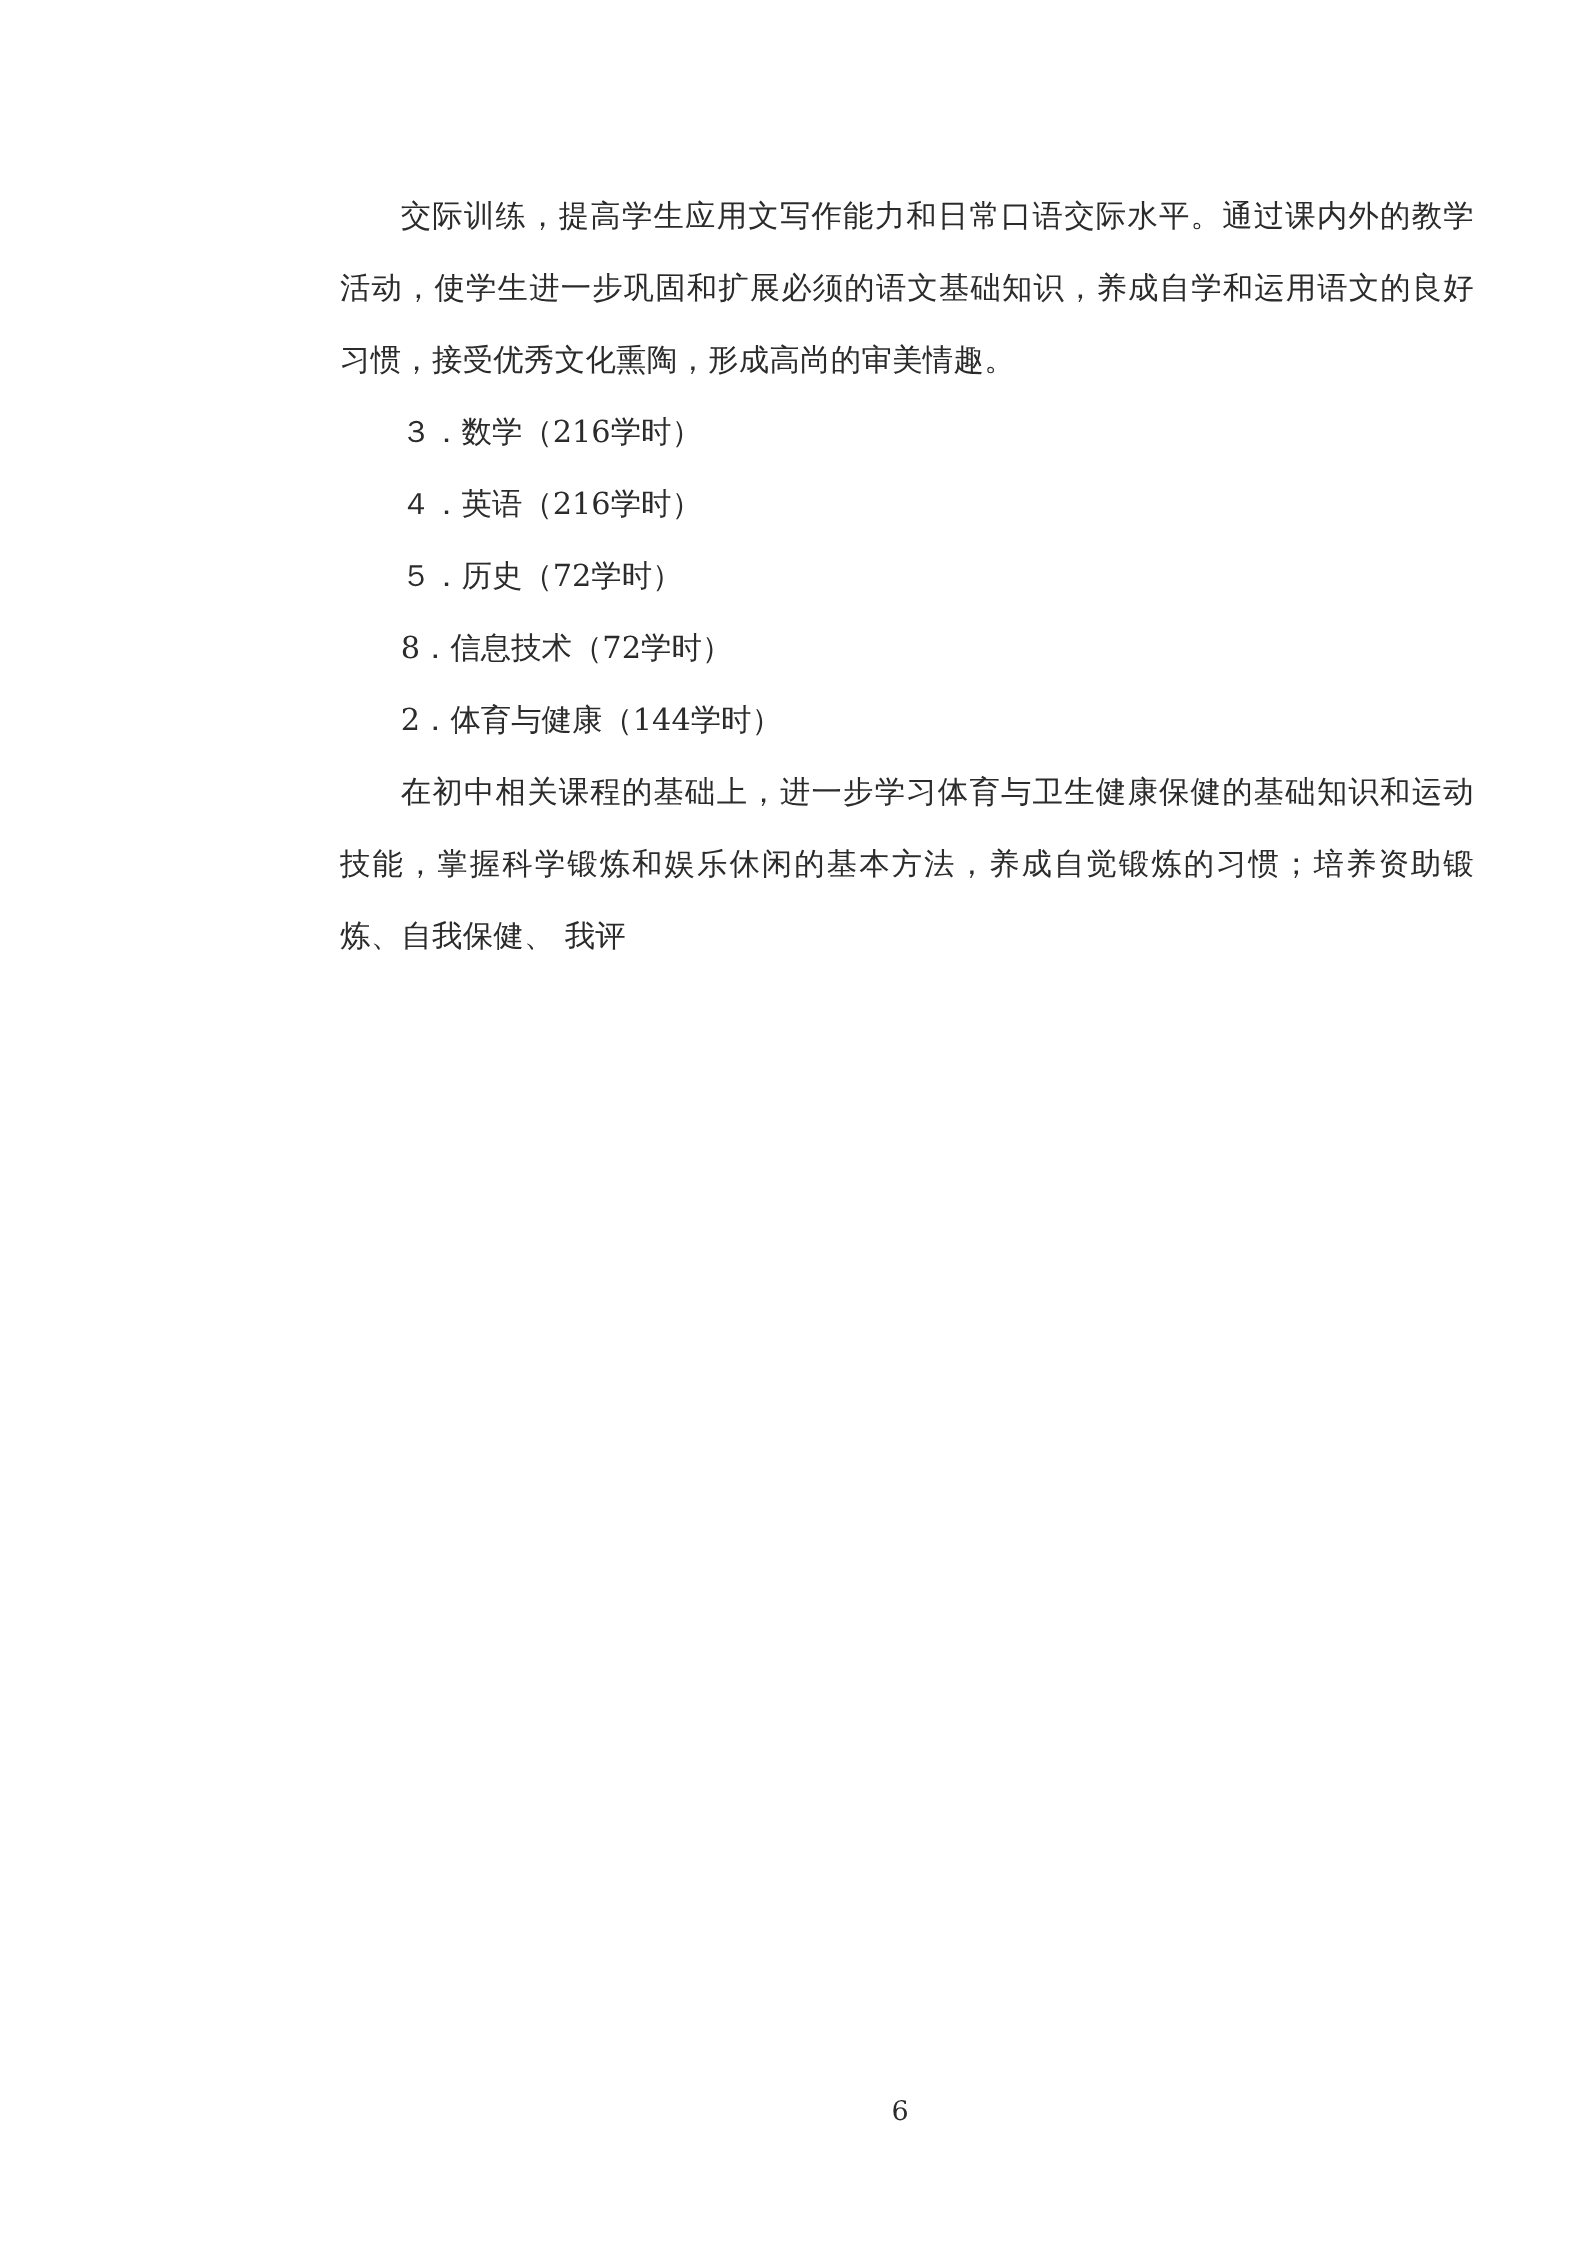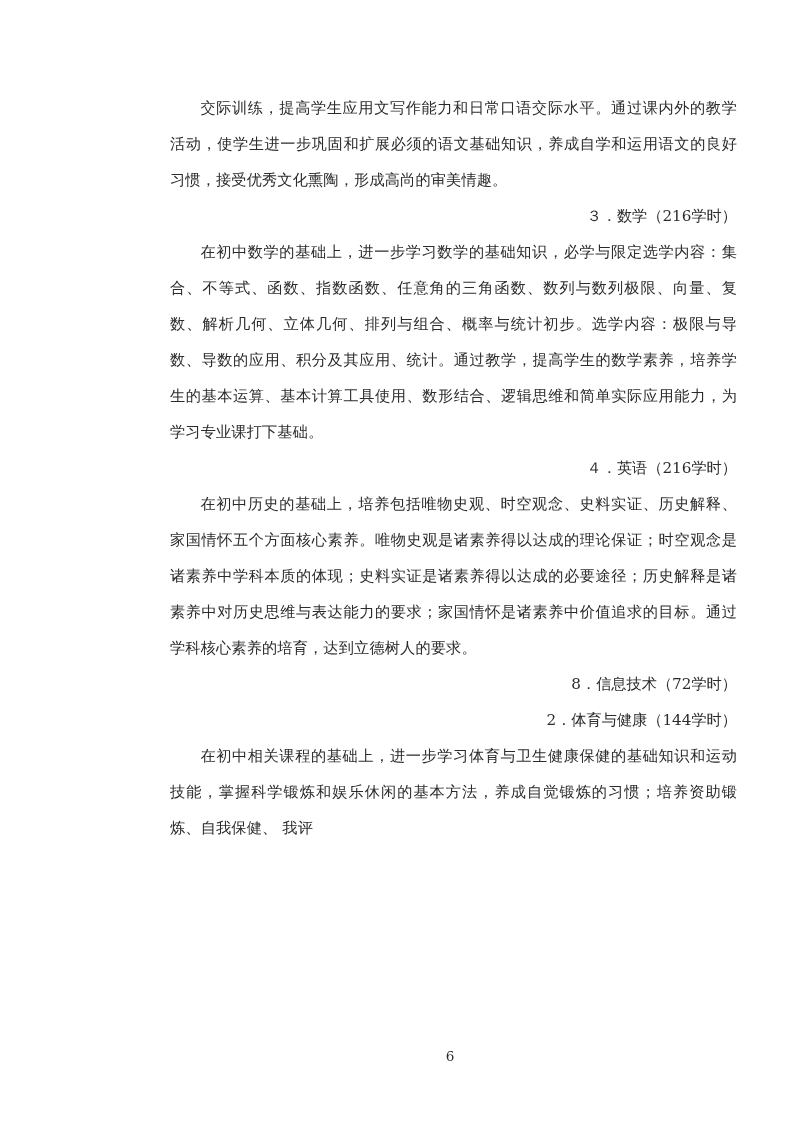--- a/index.html
+++ b/index.html
@@ -36,21 +36,21 @@
   .para.body {
     text-indent: 2em;
   }
   .heading {
     font-family: "DejaVu Serif", "Liberation Serif", serif;
     font-size: 15.2px;
     line-height: 36px;
     color: #2b2b2b;
     margin: 0;
     text-indent: 2em;
-    text-align: right;
+    text-align: left;
     white-space: pre;
   }
   .section {
     margin: 0;
   }
   .page-number {
     position: absolute;
     left: 0;
     top: 1048px;
     width: 794px;
@@ -63,29 +63,28 @@
 </head>
 <body>
 
 <div class="page">
   <div class="content">
 
     <p class="para body">交际训练，提高学生应用文写作能力和日常口语交际水平。通过课内外的教学活动，使学生进一步巩固和扩展必须的语文基础知识，养成自学和运用语文的良好习惯，接受优秀文化熏陶，形成高尚的审美情趣。</p>
 
     <div class="section">
       <p class="heading">３．数学（216学时）</p>
-      <p class="para body">在初中数学的基础上，进一步学习数学的基础知识，必学与限定选学内容：集合、不等式、函数、指数函数、任意角的三角函数、数列与数列极限、向量、复数、解析几何、立体几何、排列与组合、概率与统计初步。选学内容：极限与导数、导数的应用、积分及其应用、统计。通过教学，提高学生的数学素养，培养学生的基本运算、基本计算工具使用、数形结合、逻辑思维和简单实际应用能力，为学习专业课打下基础。</p>
     </div>
 
     <div class="section">
       <p class="heading">４．英语（216学时）</p>
     </div>
 
     <div class="section">
-      <p class="para body">在初中历史的基础上，培养包括唯物史观、时空观念、史料实证、历史解释、家国情怀五个方面核心素养。唯物史观是诸素养得以达成的理论保证；时空观念是诸素养中学科本质的体现；史料实证是诸素养得以达成的必要途径；历史解释是诸素养中对历史思维与表达能力的要求；家国情怀是诸素养中价值追求的目标。通过学科核心素养的培育，达到立德树人的要求。</p>
+      <p class="heading">５．历史（72学时）</p>
     </div>
 
     <div class="section">
       <p class="heading">8．信息技术（72学时）</p>
     </div>
 
     <div class="section">
       <p class="heading">2．体育与健康（144学时）</p>
       <p class="para body">在初中相关课程的基础上，进一步学习体育与卫生健康保健的基础知识和运动技能，掌握科学锻炼和娱乐休闲的基本方法，养成自觉锻炼的习惯；培养资助锻炼、自我保健、 我评</p>
     </div>

